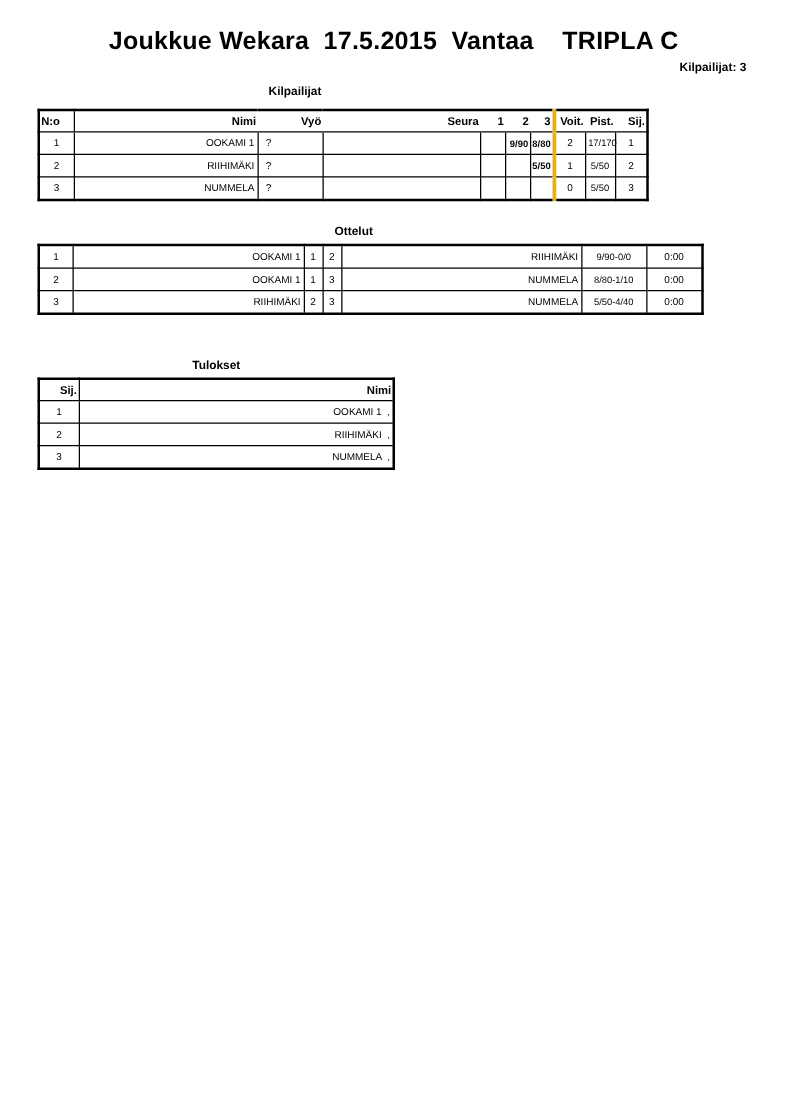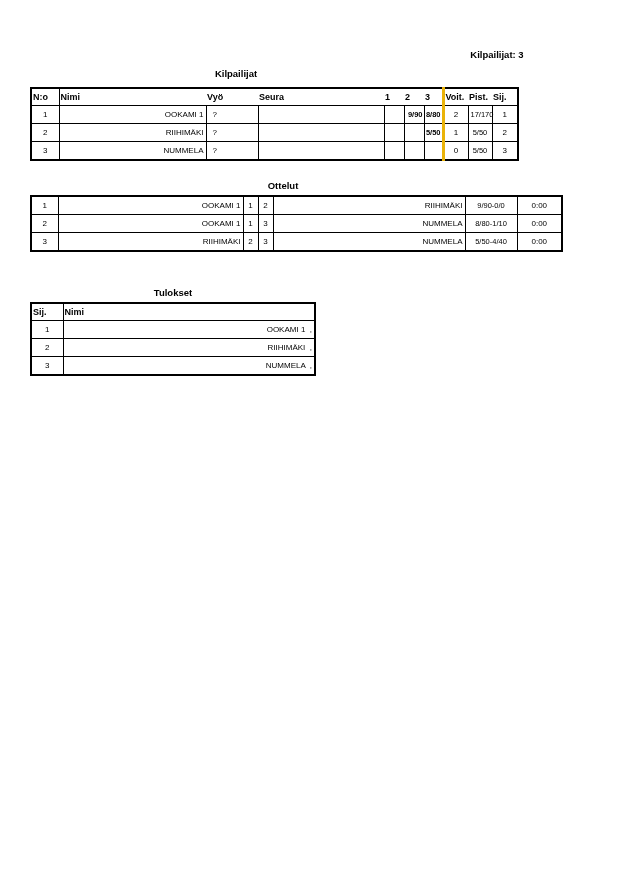--- a/index.html
+++ b/index.html
@@ -8,61 +8,62 @@
     font-family:"Liberation Sans", sans-serif; color:#000;
     overflow:hidden;
   }
   .main-title {
     position:absolute; top:22px; left:0; width:630px;
     text-align:center; font-size:20px; font-weight:bold;
     white-space:pre; letter-spacing:0.2px;
   }
   .count-label {
     position:absolute; top:49px; left:397px; width:200px;
-    text-align:center; font-size:9.5px; font-weight:bold;
+    text-align:right; font-size:9.5px; font-weight:bold;
   }
   .section-title {
     position:absolute; font-size:9.5px; font-weight:bold; width:200px; text-align:center;
   }
   .title-kilpailijat { top:68px; left:136px; }
   .title-ottelut    { top:180px; left:183px; }
   .title-tulokset   { top:287px; left:73px; }
 
   table { position:absolute; border-collapse:collapse; table-layout:fixed; background:#fff; border:2px solid #000; }
   #kilpailijat-table { left:30px; top:87px;  width:487px;padding-left:17px; }
   #ottelut-table     { left:30px; top:195px; width:531px; }
   #tulokset-table    { left:30px; top:302px; width:284px; }
 
   td {
     border:1px solid #000; height:17px; padding:0 2px;
     font-size:8px; line-height:1; vertical-align:middle; text-align:center;
   }
   th {
     border:none; border-bottom:1px solid #000; height:16px; padding:0 1px;
-    font-size:9px; font-weight:bold; vertical-align:middle; text-align:left;
+    font-size:9px; font-weight:bold; vertical-align:middle; text-align:right;
     white-space:nowrap;
   }
   th.flush-left { text-align:left; padding-left:1px; overflow:visible; }
   th.divider-left { border-left:1px solid #000; }
   th.bold-left, td.bold-left { border-left:3px solid #eab308; }
 
   td.name-cell { text-align:right; padding-left:5px; white-space:pre; }
   td.belt-cell { text-align:left; padding-left:6px; }
   td.score-cell { position:relative;font-weight:bold; }
   td.score-cell span {
     position:absolute; right:1px; top:50%; transform:translateY(-50%);
     font-size:7.5px; white-space:nowrap;
   }
   td.points-cell, td.result-cell { font-size:7.5px; white-space:nowrap; overflow:visible; }
 </style>
 </head>
 <body>
 
 <div class="page">
 
+  <div class="main-title">Joukkue Wekara  17.5.2015  Vantaa    TRIPLA C</div>
   <div class="count-label">Kilpailijat: 3</div>
 
   <div class="section-title title-kilpailijat">Kilpailijat</div>
 
   <table id="kilpailijat-table">
     <colgroup>
       <col style="width:28px">
         <col style="width:147px">
         <col style="width:52px">
         <col style="width:126px">

